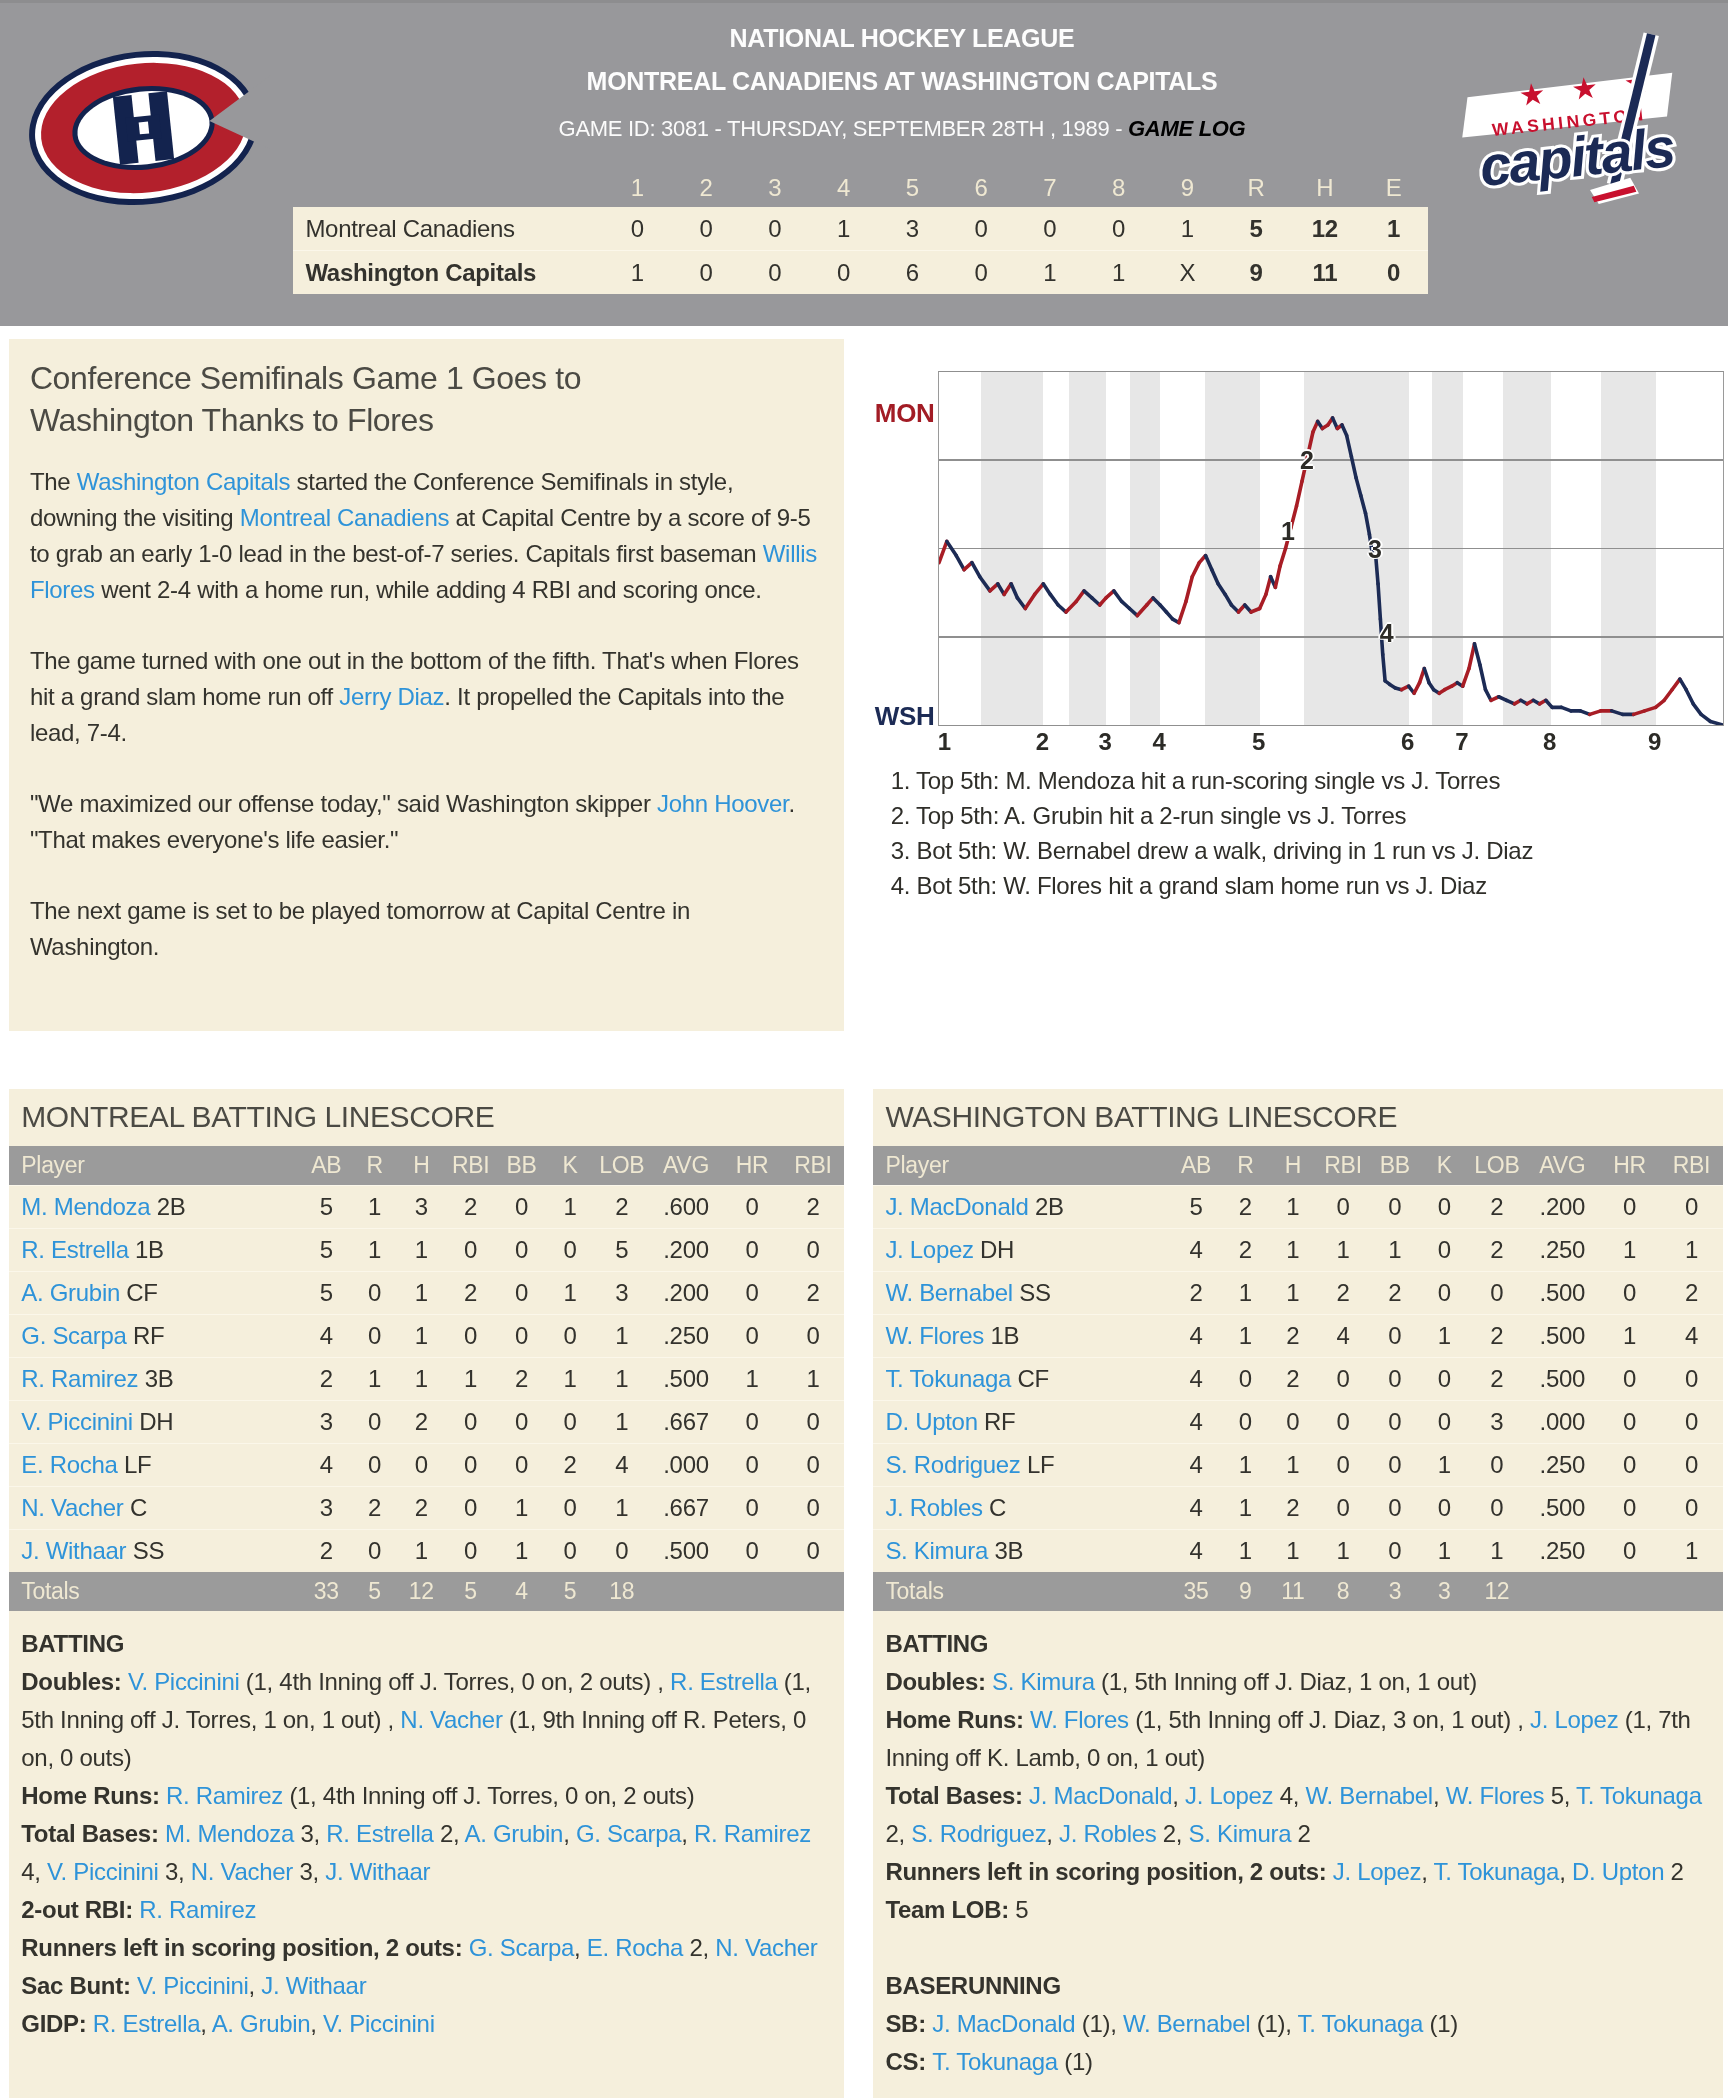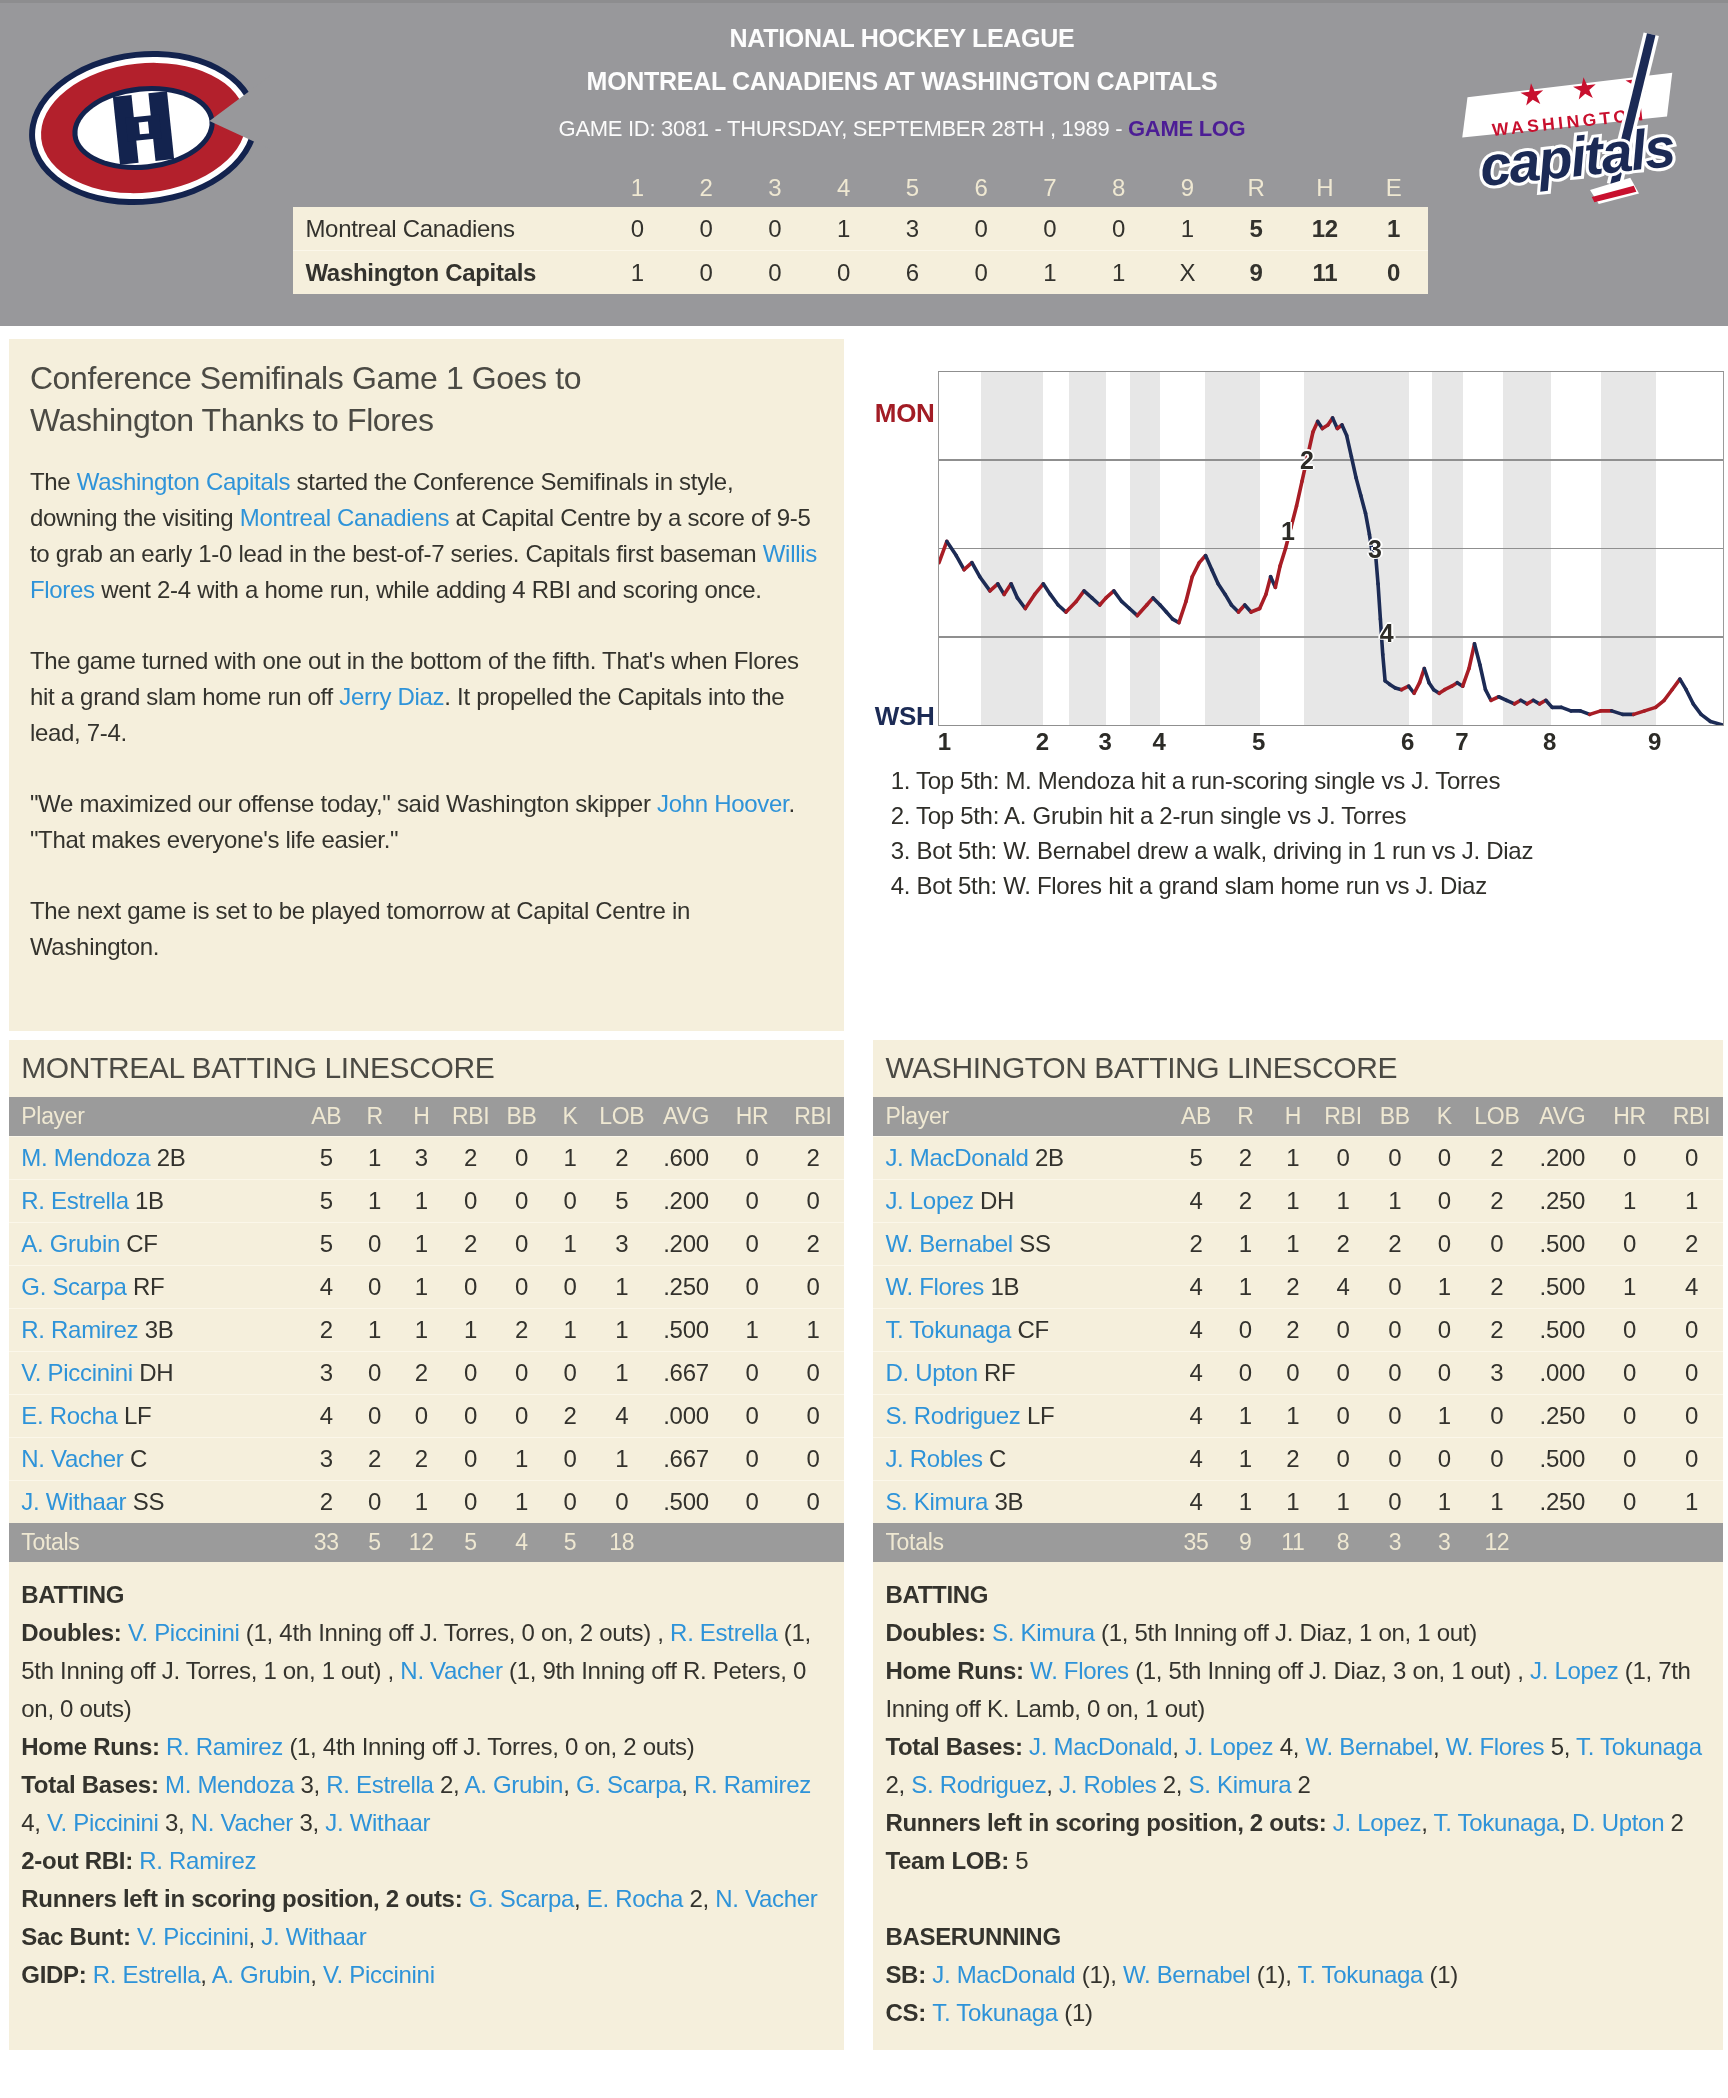--- a/index.html
+++ b/index.html
@@ -5,21 +5,21 @@
   html,body{margin:0;padding:0;}
   body{width:1728px;height:2099px;position:relative;background:#fff;overflow:hidden;
        font-family:"Liberation Sans", sans-serif;color:#33322d;letter-spacing:-0.3px;}
   a{text-decoration:none;cursor:pointer;}
   
   .masthead{position:absolute;left:0;top:0;width:1728px;height:326px;background:#98989b;border-top:3.5px solid #8d8d8f;box-sizing:border-box;}
   .mh-line{position:absolute;width:100%;text-align:center;color:#fdfdfd;font-weight:bold;padding-left:38px;}
   .mh-league{top:21px;font-size:25px;}
   .mh-matchup{top:64px;font-size:25px;}
   .mh-gameinfo{top:113px;font-size:22px;font-weight:normal;color:#fbfbfb;}
-  .gamelog{color:#4c1d95;font-weight:bold;}
+  .gamelog{color:#000000;font-weight:bold;font-style:italic;}
   .logo-away{position:absolute;left:16px;top:39px;}
   .logo-home{position:absolute;right:5.3px;top:25px;}
   
   .linescore{position:absolute;left:293px;top:165px;width:1135px;font-size:24px;}
   .ls-head{display:flex;align-items:center;height:39px;color:#efe8d2;}
   .ls-row{display:flex;align-items:center;height:43px;background:#f5efdc;color:#33322d;}
   .ls-row + .ls-row{border-top:1.8px solid #fbf7ea;}
   .ls-row.winner .ls-name{font-weight:bold;}
   .ls-name{width:310px;padding-left:12.4px;box-sizing:border-box;}
   .ls-cell{flex:1;text-align:center;}
@@ -39,21 +39,21 @@
         border-top:1.8px solid #8f8f8f;border-bottom:1.8px solid #8f8f8f;border-left:0.9px solid #9a9a9a;border-right:0.9px solid #9a9a9a;box-sizing:content-box;}
   .band{position:absolute;top:0;bottom:0;background:#e7e7e7;}
   .gline{position:absolute;left:0;right:0;height:1.8px;background:#8f8f8f;}
   .wpsvg{position:absolute;left:0;top:0;width:100%;height:100%;}
   .marker{position:absolute;transform:translate(-50%,-50%);font-weight:bold;font-size:25px;color:#2c2b27;
           text-shadow:-1.8px 0 #fff,1.8px 0 #fff,0 -1.8px #fff,0 1.8px #fff;}
   .xaxis{position:relative;margin-left:65px;width:784px;height:32px;}
   .xaxis span{position:absolute;top:1.8px;transform:translateX(-50%);font-weight:bold;font-size:24px;color:#2c2b27;}
   .legend{list-style:none;margin:5.3px 0 0 17.7px;padding:0;font-size:24px;line-height:35px;color:#2f2e29;}
   
-  .box-panel{position:absolute;top:1040px;height:1010px;background:#f5efdc;box-sizing:border-box;padding:7px 12.4px;overflow:hidden;}
+  .box-panel{position:absolute;top:1089px;height:1010px;background:#f5efdc;box-sizing:border-box;padding:7px 12.4px;overflow:hidden;}
   .box-panel.left{left:8.9px;width:835px;}
   .box-panel.right{left:873px;width:850px;}
   .sec-title{font-size:30px;font-weight:400;color:#4b4a44;margin:3.5px 0 12.4px;letter-spacing:-0.4px;}
   .btable{font-size:24px;margin:0 -12.4px;}
   .brow{display:flex;align-items:center;height:42px;}
   .brow + .brow{border-top:1.8px solid #fbf7ea;}
   .brow.bhead,.brow.btot{background:#9b9b9b;color:#efe8d2;height:39px;border-top:none;font-size:23px;}
   .bcell{text-align:center;box-sizing:border-box;white-space:nowrap;overflow:hidden;}
   .bcell:nth-child(1){width:35%;text-align:left;padding-left:12.4px;}
   .bcell:nth-child(2){width:6%;}  .bcell:nth-child(3){width:5.6%;}

